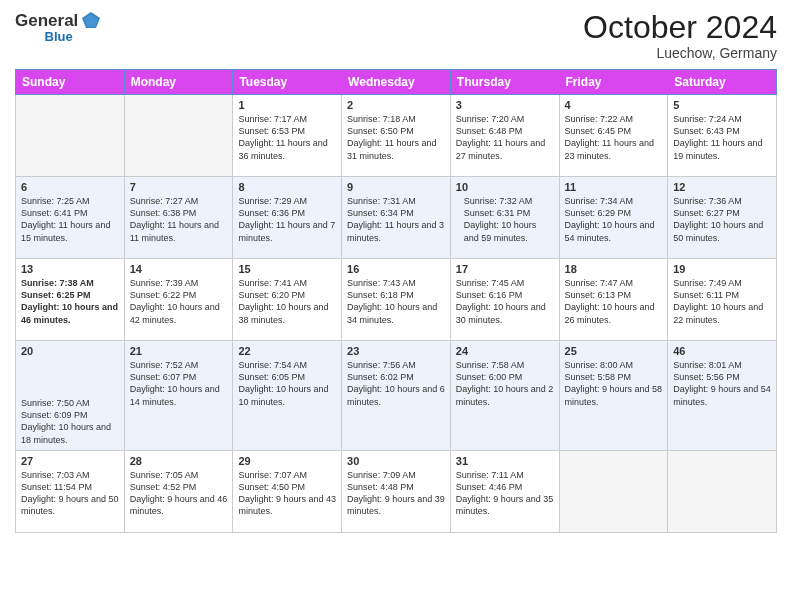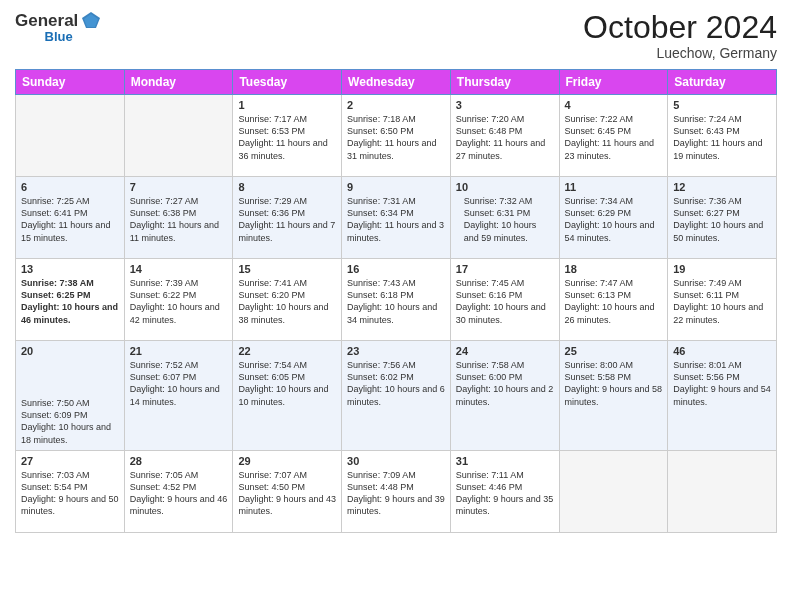--- a/index.html
+++ b/index.html
@@ -288,21 +288,21 @@
             <span class="day-num">46</span>
             <div class="cell-text" style="white-space: pre-line;">Sunrise: 8:01 AM
 Sunset: 5:56 PM
 Daylight: 9 hours and 54 minutes.</div>
           </td>
         </tr>
         <tr>
           <td>
             <span class="day-num">27</span>
             <div class="cell-text" style="white-space: pre-line;">Sunrise: 7:03 AM
-Sunset: 5:54 PM
+Sunset: 11:54 PM
 Daylight: 9 hours and 50 minutes.</div>
           </td>
           <td>
             <span class="day-num">28</span>
             <div class="cell-text" style="white-space: pre-line;">Sunrise: 7:05 AM
 Sunset: 4:52 PM
 Daylight: 9 hours and 46 minutes.</div>
           </td>
           <td>
             <span class="day-num">29</span>

